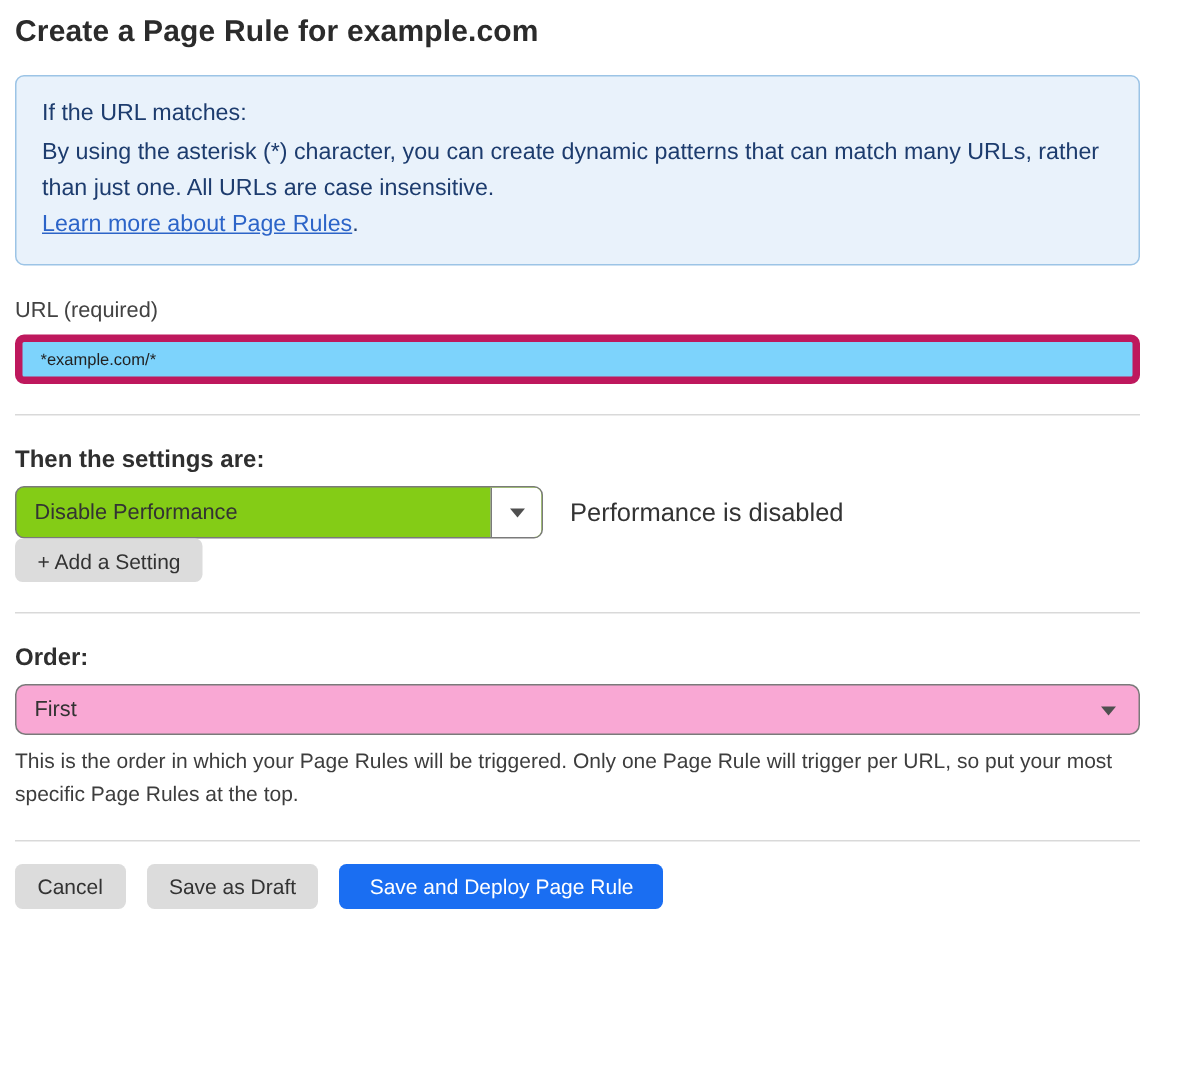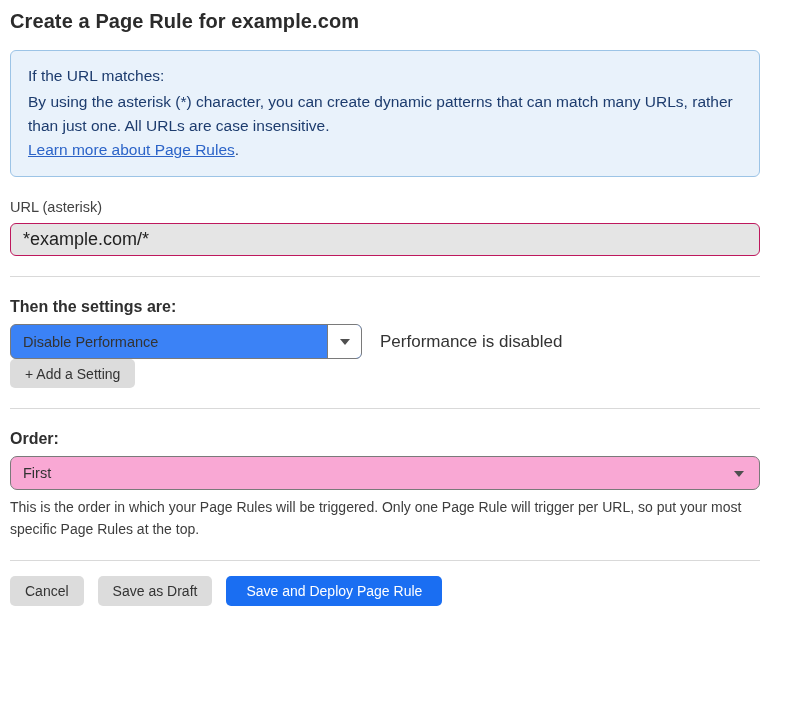--- a/index.html
+++ b/index.html
@@ -44,26 +44,26 @@
   .field-label {
     font-size: 14.5px;
     color: #424242;
     margin-top: 22px;
   }
   .url-input {
     display: block;
     width: 100%;
     margin-top: 8px;
     height: 33px;
-    background: #e5e5e5;
-    border: 1px solid #be185d;
+    background: #7dd3fc;
+    border: 5px solid #be185d;
     border-radius: 6px;
     padding: 0 12px;
     font-family: "Liberation Sans", sans-serif;
-    font-size: 18px;
+    font-size: 11px;
     color: #222222;
   }
   .example-text {
     margin-top: 7px;
     font-size: 14.5px;
     color: #424242;
   }
   .divider {
     border: none;
     border-top: 1px solid #d9d9d9;
@@ -78,21 +78,21 @@
   .setting-row {
     display: flex;
     align-items: center;
     margin-top: 8px;
   }
   .setting-select {
     display: flex;
     align-items: stretch;
     width: 352px;
     height: 35px;
-    background: #3b82f6;
+    background: #84cc16;
     border: 1px solid #7a7a7a;
     border-radius: 6px;
     overflow: hidden;
     cursor: pointer;
   }
   .setting-select .select-value {
     flex: 1;
     display: flex;
     align-items: center;
     padding-left: 12px;
@@ -185,21 +185,21 @@
 <div class="container">
 
   <h1 class="page-title">Create a Page Rule for example.com</h1>
 
   <div class="info-box">
     <div class="info-heading">If the URL matches:</div>
     <div class="info-body">By using the asterisk (*) character, you can create dynamic patterns that can match many URLs, rather than just one. All URLs are case insensitive.</div>
     <div><a class="info-link">Learn more about Page Rules</a><span>.</span></div>
   </div>
 
-  <div class="field-label">URL (asterisk)</div>
+  <div class="field-label">URL (required)</div>
   <input class="url-input" type="text" value="*example.com/*" style="">
 
   <hr class="divider">
 
   <div class="section-heading">Then the settings are:</div>
 
   <div class="setting-row">
     <div class="setting-select">
       <div class="select-value">Disable Performance</div>
       <div class="select-arrow-btn">

